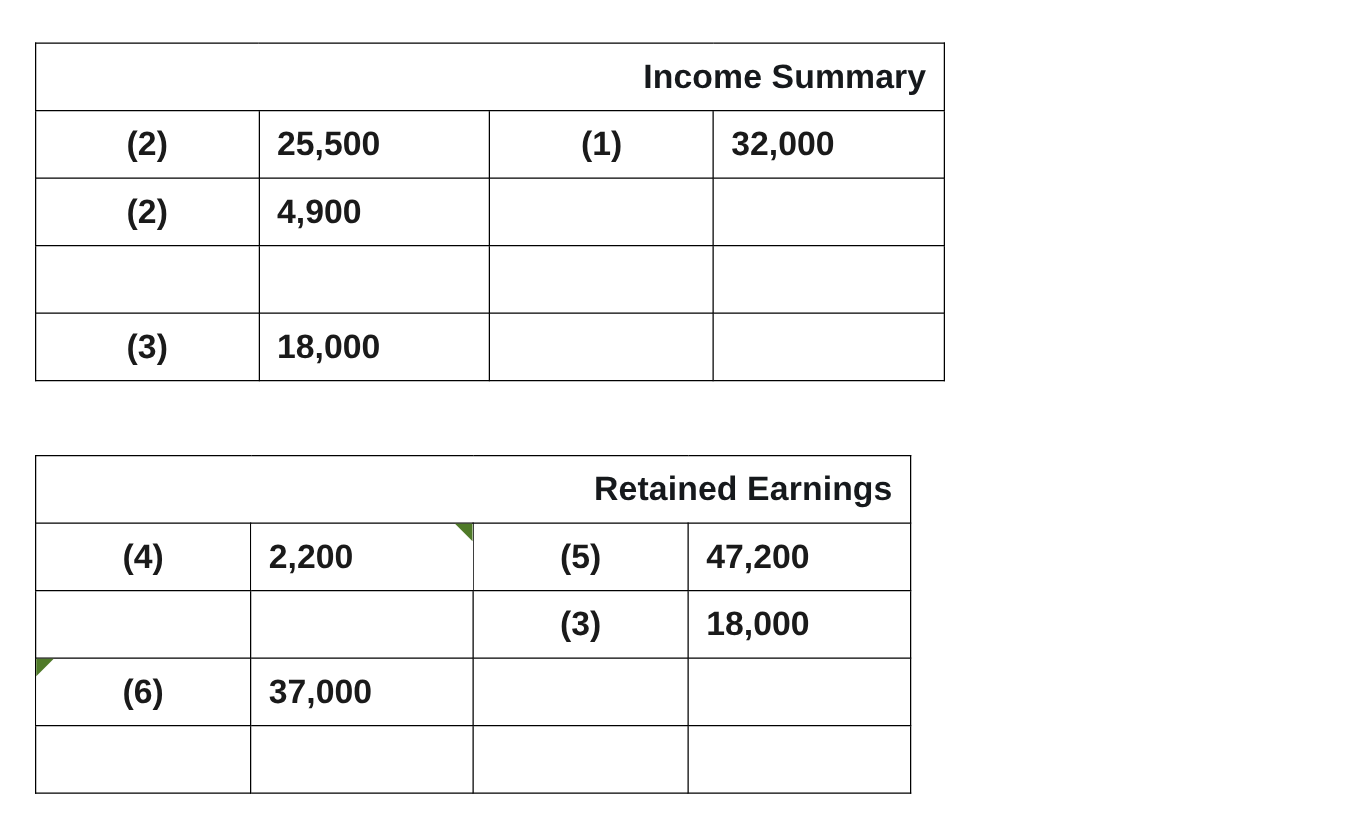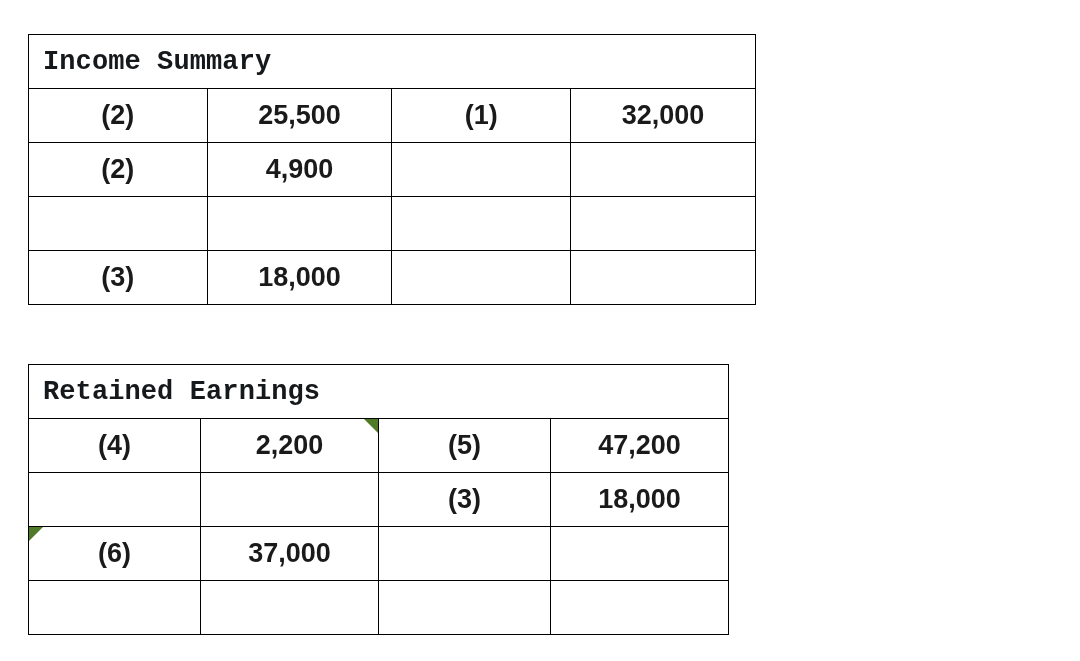--- a/index.html
+++ b/index.html
@@ -37,33 +37,32 @@
     border: 1px solid #000000;
     height: 53px;
     padding: 0 14px;
     font-size: 27px;
     font-weight: bold;
     vertical-align: middle;
     background: #ffffff;
   }
   .title-cell {
     background: #b8cce4;
-    text-align: left;
+    text-align: right;
     font-size: 28px;
     font-weight: bold;
     letter-spacing: 0.1px;
     height: 52px;
     color: #16191c;
-    font-family: Liberation Mono, monospace;
   }
   .ref {
     text-align: center;
   }
   .amt {
-    text-align: center;
+    text-align: left;
     margin-top: 20px;
   }
   .blank { }
 
   
   .marker {
     position: relative;
   }
   .marker::after {
     content: "";

